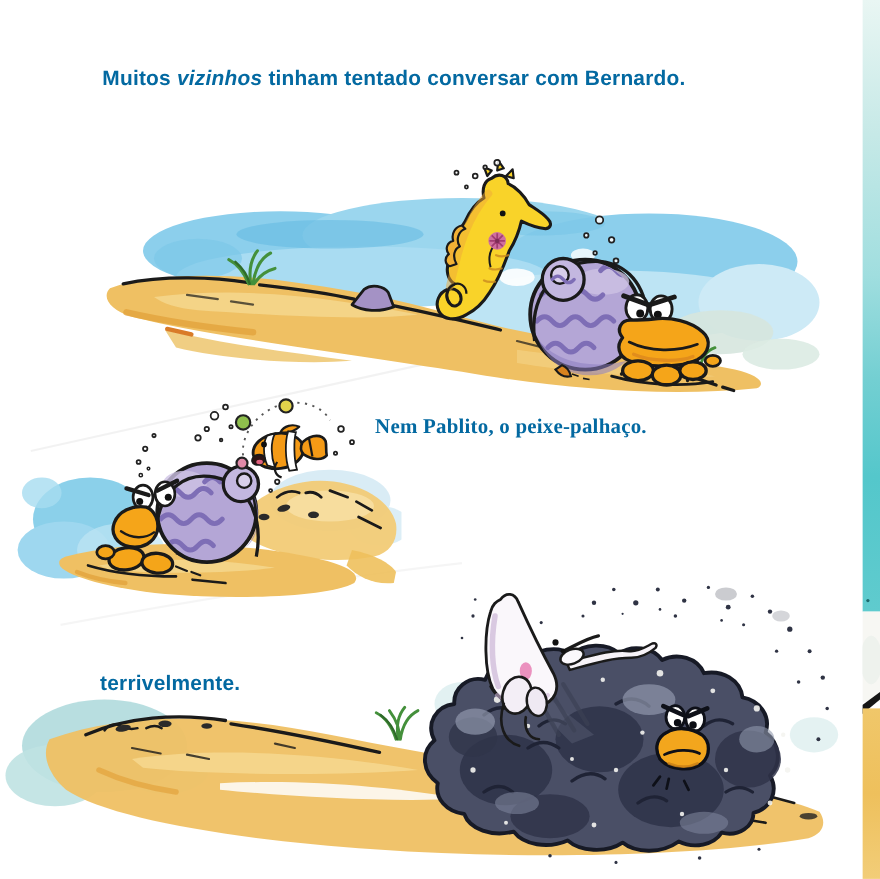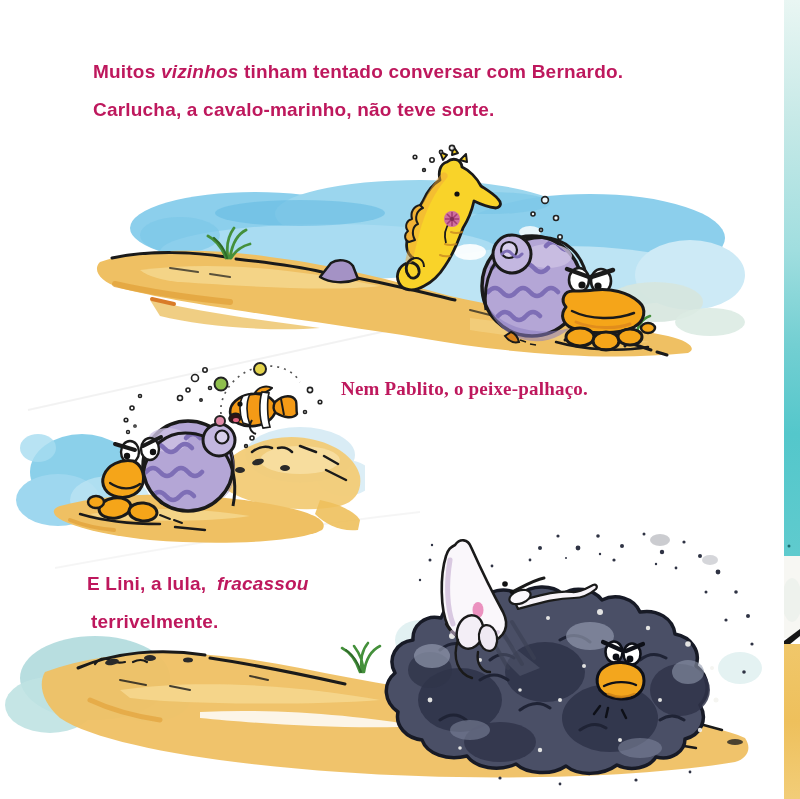--- a/index.html
+++ b/index.html
@@ -2,21 +2,21 @@
 <html><head>
 <meta charset="utf-8">
 <style>
   html,body{margin:0;padding:0;background:#ffffff;}
   .page{
     position:relative;width:800px;height:799px;background:#ffffff;overflow:hidden;
     font-family:"Liberation Sans","DejaVu Sans",sans-serif;
   }
   .txt{
     position:absolute;margin:0;white-space:pre;
-    font-size:19px;font-weight:700;color:#be185d;letter-spacing:.2px;line-height:1;
+    font-size:19px;font-weight:700;color:#0369a1;letter-spacing:.2px;line-height:1;
   }
   .txt .emph{font-style:italic;font-weight:bold;}
   .l1{left:93px;top:62px;}
   .l2{left:93px;top:100px;}
   .cap{left:341px;top:379px;font-family:Liberation Serif, serif;}
   .l3{left:87px;top:574px;}
   .l4{left:91px;top:612px;}
   svg{position:absolute;display:block;}
   .illus{pointer-events:none;}
 </style>
@@ -391,18 +391,16 @@
     </defs>
     <rect x="0" y="0" width="16" height="556" fill="url(#tealGrad)"></rect>
     <rect x="0" y="556" width="16" height="82" fill="#f7f7f3"></rect>
     <ellipse cx="8" cy="600" rx="10" ry="22" fill="#e7efe9" opacity=".6"></ellipse>
     <circle cx="5" cy="546" r="1.5" fill="#1c6b6e"></circle>
     <path d="M0,641 L16,629 L16,636 L0,649 Z" fill="#161616"></path>
     <rect x="0" y="644" width="16" height="155" fill="url(#sandGrad)"></rect>
   </svg>
 
   <p class="txt l1"><span>Muitos </span><em class="emph">vizinhos</em><span> tinham tentado conversar com Bernardo.</span></p>
-  <p class="txt l2">Carlucha, a cavalo-marinho, não teve sorte.</p>
   <p class="txt cap">Nem Pablito, o peixe-palhaço.</p>
-  <p class="txt l3"><span>E Lini, a lula,  </span><em class="emph">fracassou</em></p>
   <p class="txt l4">terrivelmente.</p>
 
 </div>
 
 </body></html>

